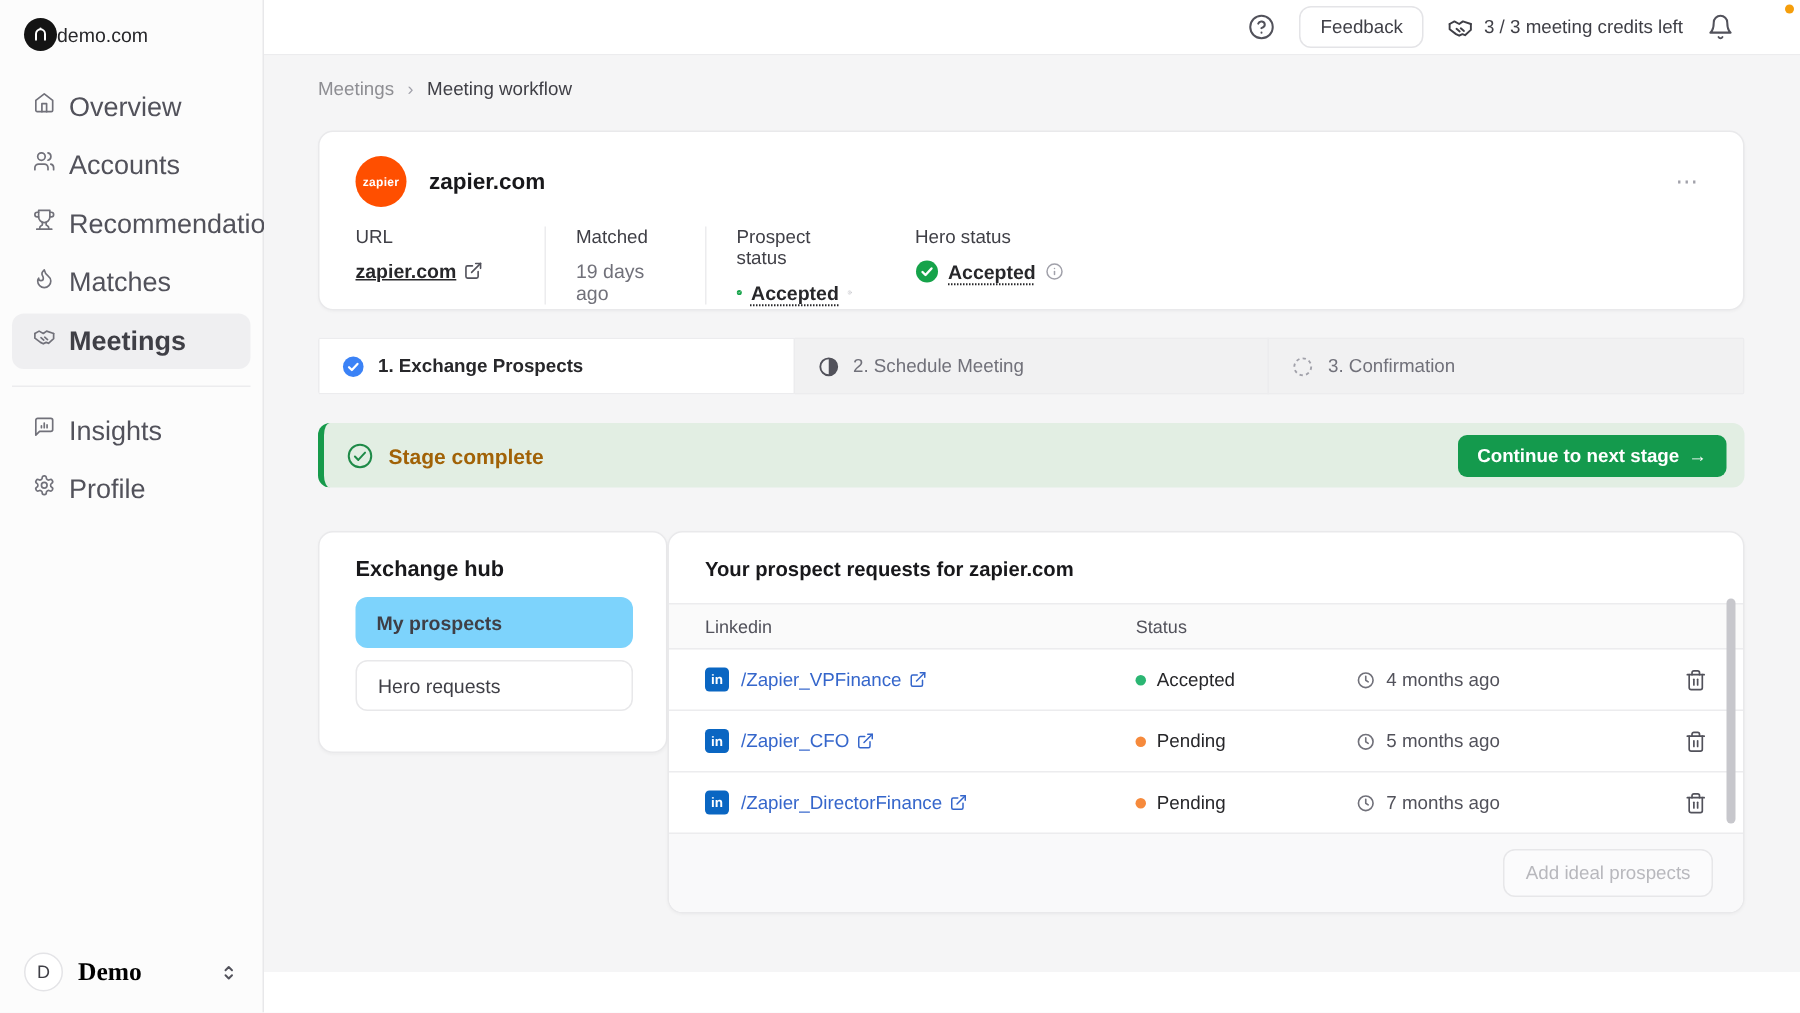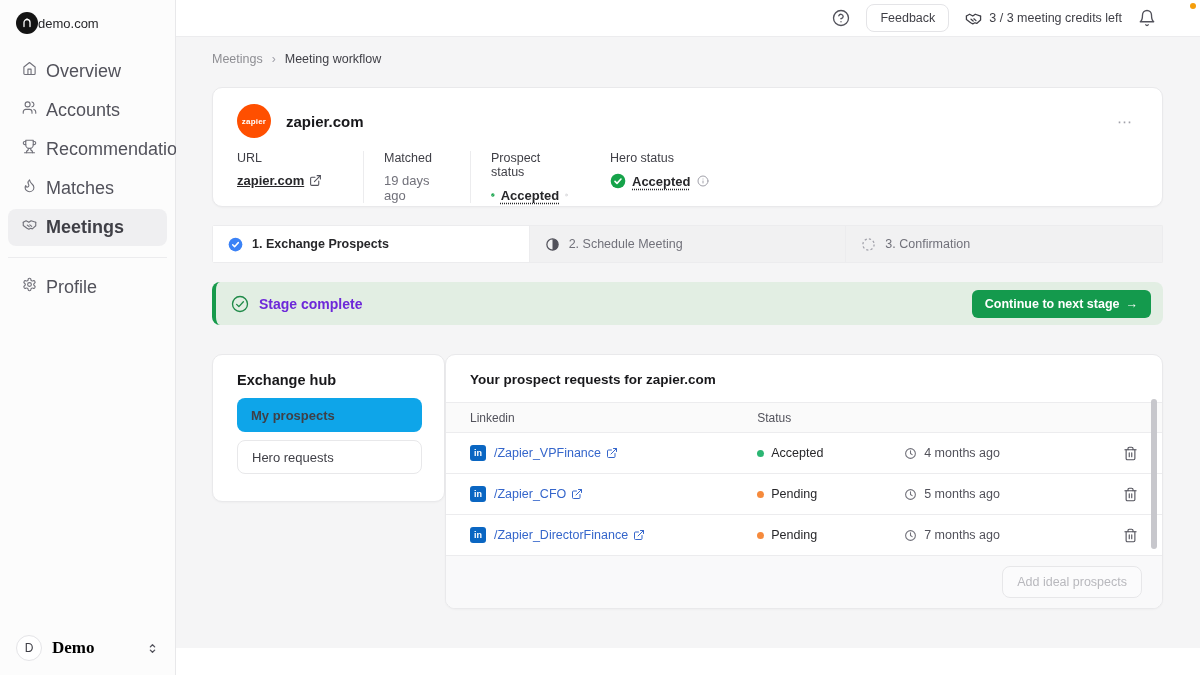--- a/index.html
+++ b/index.html
@@ -69,29 +69,29 @@
   .stepper { display:flex; margin-top:18px; height:38px; border-radius:2px; overflow:hidden; }
   .step { flex:1; display:flex; align-items:center; gap:9px; padding-left:15px; font-size:12.5px; border:1px solid #ececee; cursor:pointer; }
   .step + .step { border-left:none;text-align:center; }
   .step.done { background:#fff; color:#27272a; font-weight:bold; }
   .step.current, .step.upcoming { background:#f1f1f2; color:#71717a; }
   .step-ico { width:15px; height:15px; flex-shrink:0; }
 
   
   .banner { margin-top:19px; height:43px; background:#e2eee3; border-radius:8px; border-left:4px solid #169a4b; display:flex; align-items:center; padding:0 12px 0 15px; }
   .banner-check { width:18px; height:18px; color:#1f8a48; }
-  .banner-text { margin-left:10px; font-size:14px; font-weight:bold; color:#6d28d9; }
+  .banner-text { margin-left:10px; font-size:14px; font-weight:bold; color:#a16207; }
   .banner-btn { margin-left:auto; background:#149a4d; color:#fff; border:none; border-radius:6px; padding:7px 13px; font-size:12.5px; font-weight:bold; font-family:inherit; display:flex; align-items:center; gap:6px; cursor:pointer; }
 
   
   .lower { display:flex; margin-top:29px; align-items:flex-start;justify-content:center; }
   .hub-card { width:233px; height:148px; padding:17px 22px 0 24px; flex-shrink:0; }
   .hub-title { font-size:14.5px; font-weight:bold; color:#18181b; }
   .hub-tab { margin-top:10px; height:34px; border-radius:8px; display:flex; align-items:center; padding-left:14px; font-size:13px; font-weight:500; color:#3f3f46; cursor:pointer; }
-  .hub-tab.active { background:#0ea5e9; font-weight:bold; }
+  .hub-tab.active { background:#7dd3fc; font-weight:bold; }
   .hub-tab.inactive { background:#fff; border:1px solid #e8e8ea; margin-top:8px; }
 
   .table-card { flex:1; height:255px; display:flex; flex-direction:column; position:relative; overflow:hidden; }
   .table-title { font-size:13.5px; font-weight:bold; color:#18181b; padding:17px 24px 15px; }
   .t-head { display:flex; align-items:center; height:31px; background:#fafafa; border-top:1px solid #ececee; border-bottom:1px solid #ececee; padding:0 24px; font-size:12px; color:#52525b; }
   .t-row { display:flex; align-items:center; height:41px; border-bottom:1px solid #ececee; padding:0 24px; }
   .col-li { width:43%; display:flex; align-items:center; gap:8px; min-width:0; }
   .col-status { width:22%; display:flex; align-items:center; gap:7px; }
   .col-time { flex:1; display:flex; align-items:center; gap:7px; font-size:12.5px; color:#52525b; }
   .col-trash { width:26px; display:flex; justify-content:flex-end; }
@@ -230,20 +230,26 @@
       </div>
       <div class="nav-item active">
         <svg class="nav-ico" viewBox="0 0 24 24" fill="none" stroke="currentColor" stroke-width="1.8" stroke-linecap="round" stroke-linejoin="round">
             <use href="#i-handshake"></use>
           </svg>
         <span>Meetings</span>
       </div>
       <div class="nav-divider"></div>
       <div class="nav-item">
         <svg class="nav-ico" viewBox="0 0 24 24" fill="none" stroke="currentColor" stroke-width="1.8" stroke-linecap="round" stroke-linejoin="round">
+            <use href="#i-chart-bubble"></use>
+          </svg>
+        <span>Insights</span>
+      </div>
+      <div class="nav-item">
+        <svg class="nav-ico" viewBox="0 0 24 24" fill="none" stroke="currentColor" stroke-width="1.8" stroke-linecap="round" stroke-linejoin="round">
             <use href="#i-gear"></use>
           </svg>
         <span>Profile</span>
       </div>
     </nav>
 
     <div class="sidebar-spacer"></div>
 
     <div class="user-switcher">
       <span class="user-avatar">D</span>

